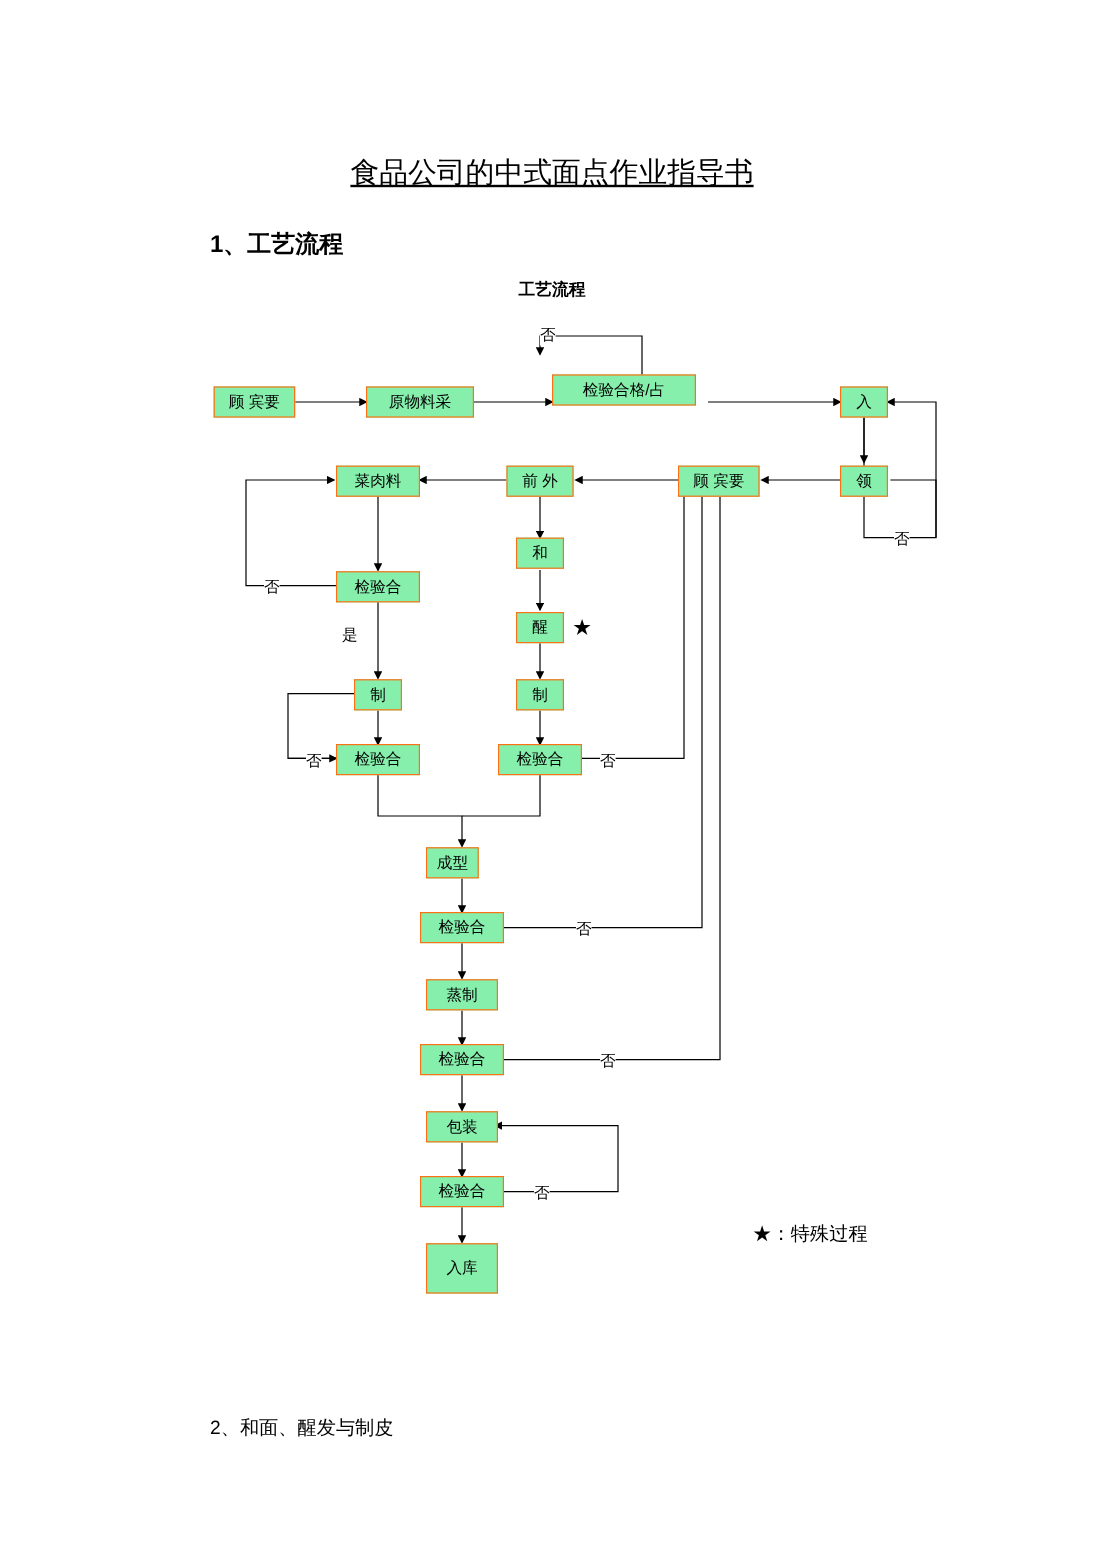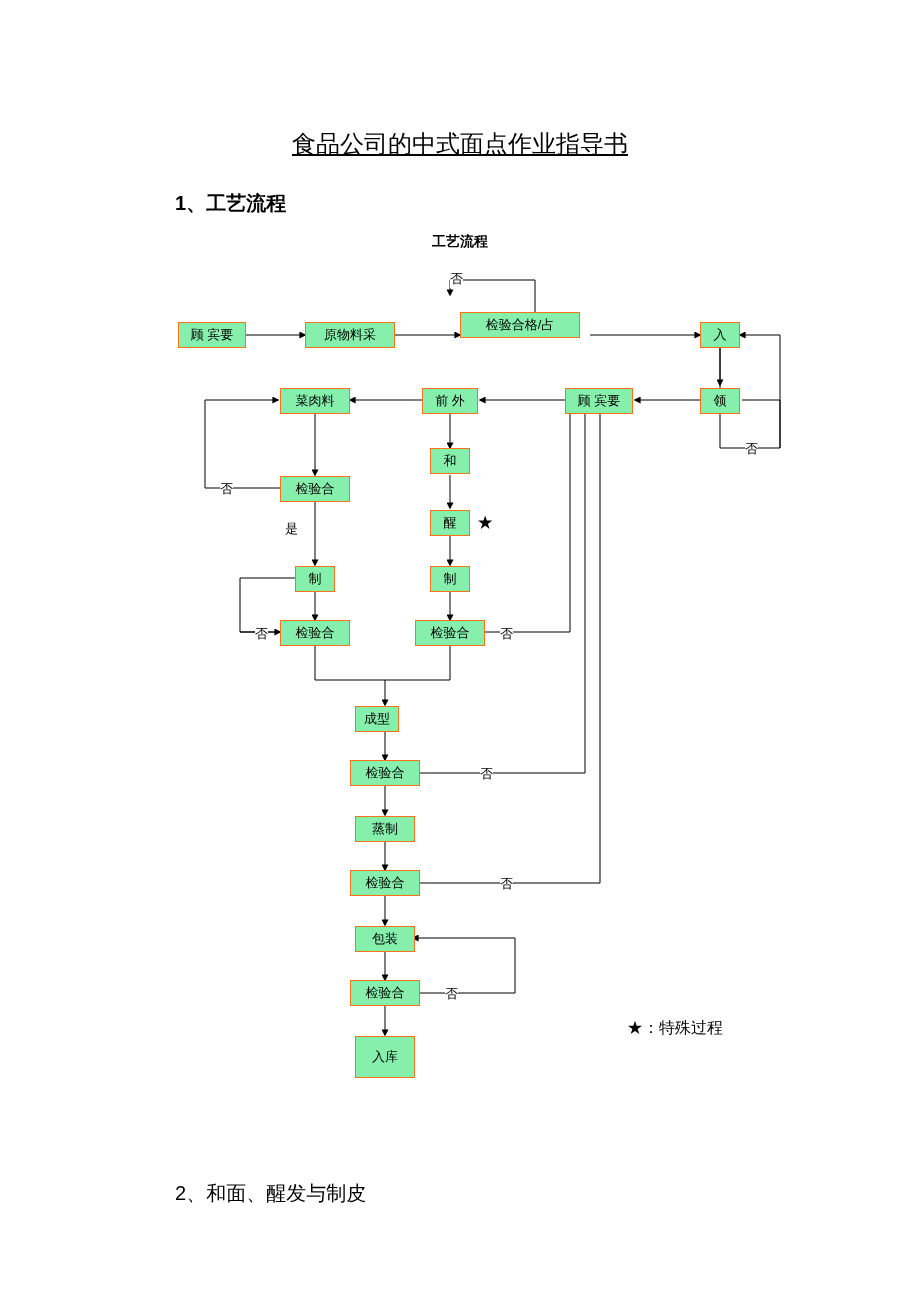--- a/index.html
+++ b/index.html
@@ -78,21 +78,21 @@
     }
     .star-mark {
       position: absolute;
       font-size: 16px;
       font-weight: bold;
     }
     .section-2 {
       position: absolute;
       top: 1180px;
       left: 175px;
-      font-size: 20px;
+      font-size: 16px;
       font-weight: 500;
     }
     .section-2-num { font-family: Arial, sans-serif; }
   </style>
 </head>
 <body>
 
 <div class="page-title">食品公司的中式面点作业指导书</div>
 
 <div class="section-1">

